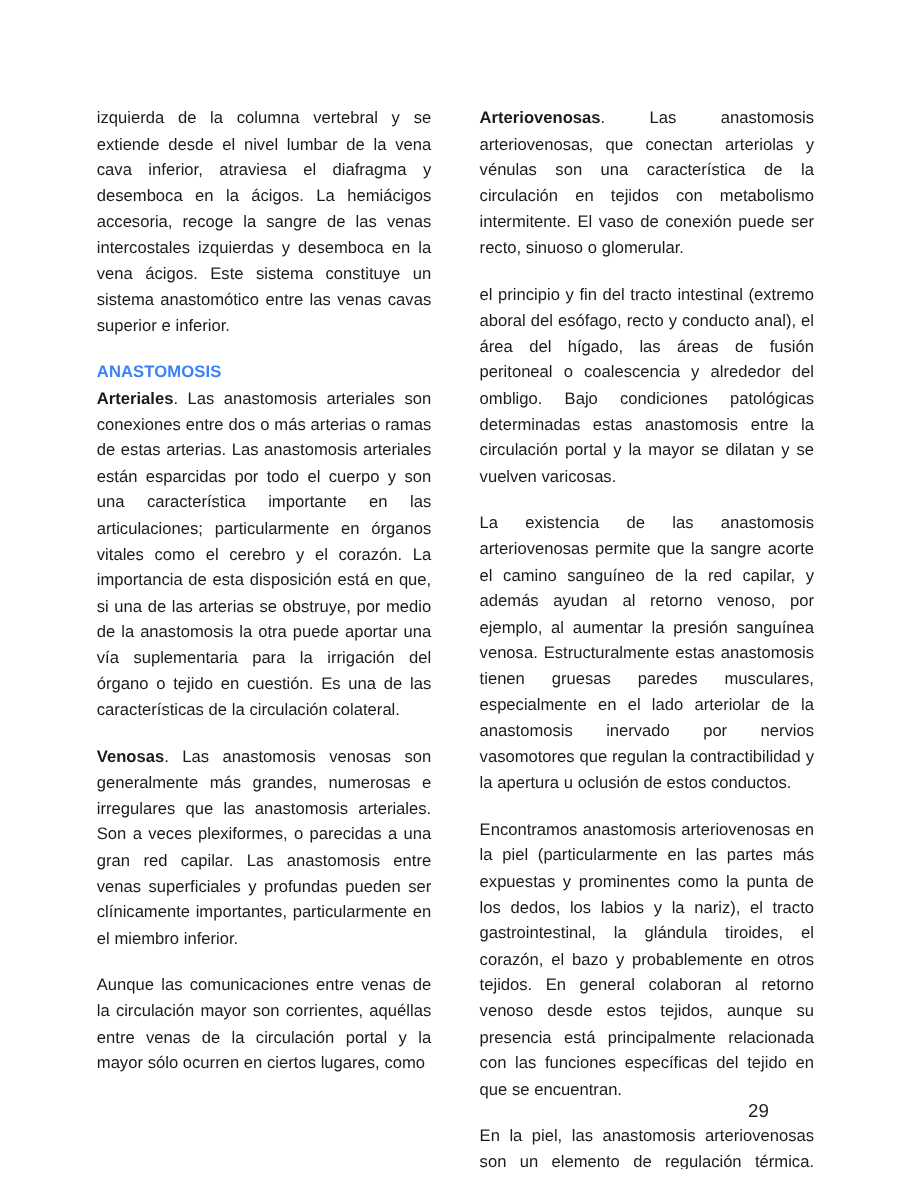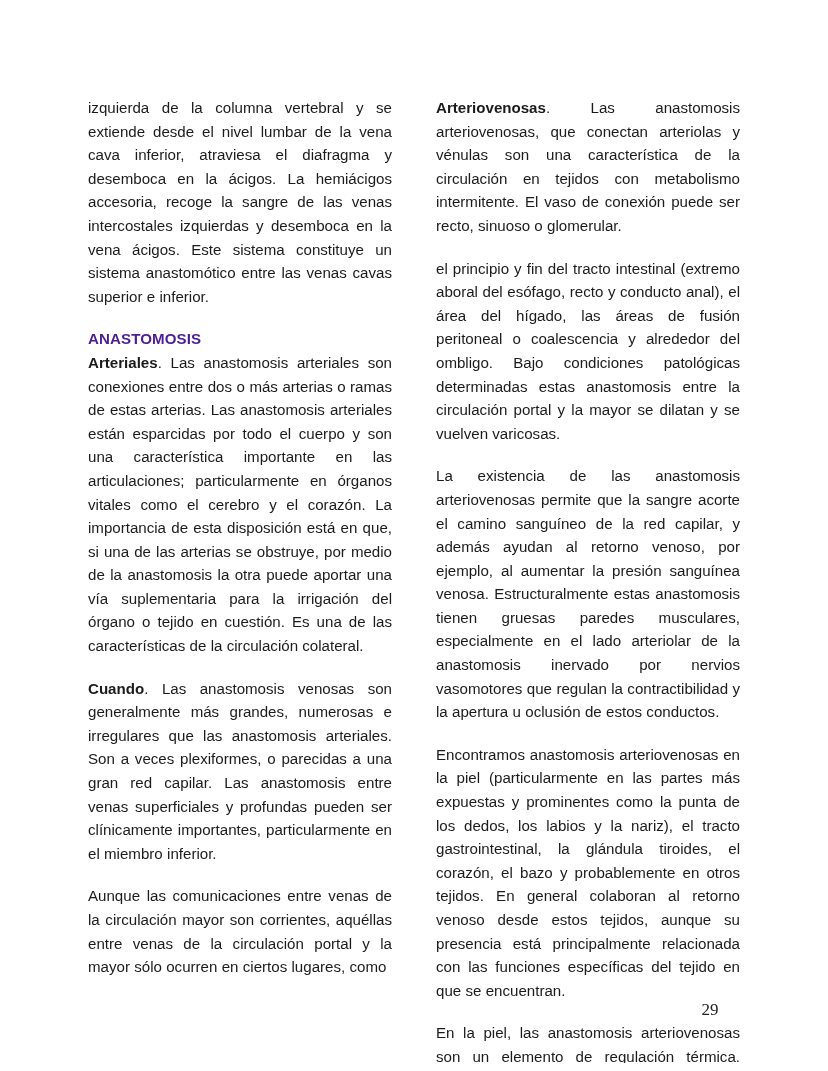--- a/index.html
+++ b/index.html
@@ -54,31 +54,31 @@
   .para > .lead {
     font-weight: bold;
   }
 
   .heading {
     margin: 0;
     font-size: 15.1px;
     line-height: 23.6px;
     font-weight: bold;
     letter-spacing: 0.1px;
-    color: #4c1d95;
+    color: #3b82f6;
     text-align: left;
   }
 
   .page-number {
     position: absolute;
     right: 88px;
     top: 1000px;
     width: 60px;
-    text-align: center;
-    font-family: Liberation Serif, serif;
+    text-align: left;
+    font-family: Liberation Sans, sans-serif;
     font-size: 17px;
     color: #222222;
   }
 </style>
 </head>
 <body>
 
 <div class="page">
 
   <div class="content-area">
@@ -90,21 +90,21 @@
       </p>
 
       <h2 class="heading">ANASTOMOSIS</h2>
 
 
       <p class="para">
         <span class="lead">Arteriales</span><span>. Las anastomosis arteriales son conexiones entre dos o más arterias o ramas de estas arterias. Las anastomosis arteriales están esparcidas por todo el cuerpo y son una característica importante en las articulaciones; particularmente en órganos vitales como el cerebro y el corazón. La importancia de esta disposición está en que, si una de las arterias se obstruye, por medio de la anastomosis la otra puede aportar una vía suplementaria para la irrigación del órgano o tejido en cuestión. Es una de las características de la circulación colateral.</span>
       </p>
 
       <p class="para">
-        <span class="lead">Cuando</span><span>. Las anastomosis venosas son generalmente más grandes, numerosas e irregulares que las anastomosis arteriales. Son a veces plexiformes, o parecidas a una gran red capilar. Las anastomosis entre venas superficiales y profundas pueden ser clínicamente importantes, particularmente en el miembro inferior.</span>
+        <span class="lead">Venosas</span><span>. Las anastomosis venosas son generalmente más grandes, numerosas e irregulares que las anastomosis arteriales. Son a veces plexiformes, o parecidas a una gran red capilar. Las anastomosis entre venas superficiales y profundas pueden ser clínicamente importantes, particularmente en el miembro inferior.</span>
       </p>
 
       <p class="para">
         <span>Aunque las comunicaciones entre venas de la circulación mayor son corrientes, aquéllas entre venas de la circulación portal y la mayor sólo ocurren en ciertos lugares, como</span>
       </p>
 
     </div>
 
     <div class="column">
 

